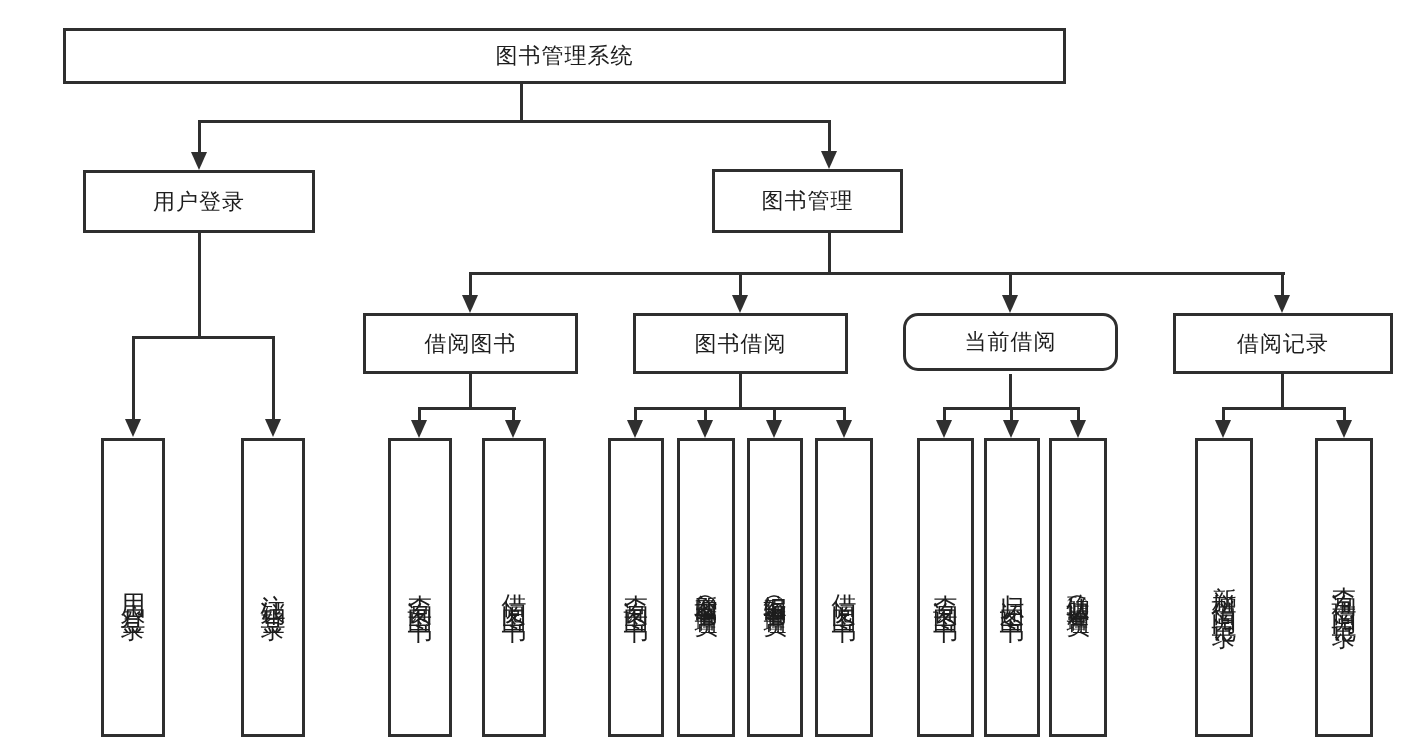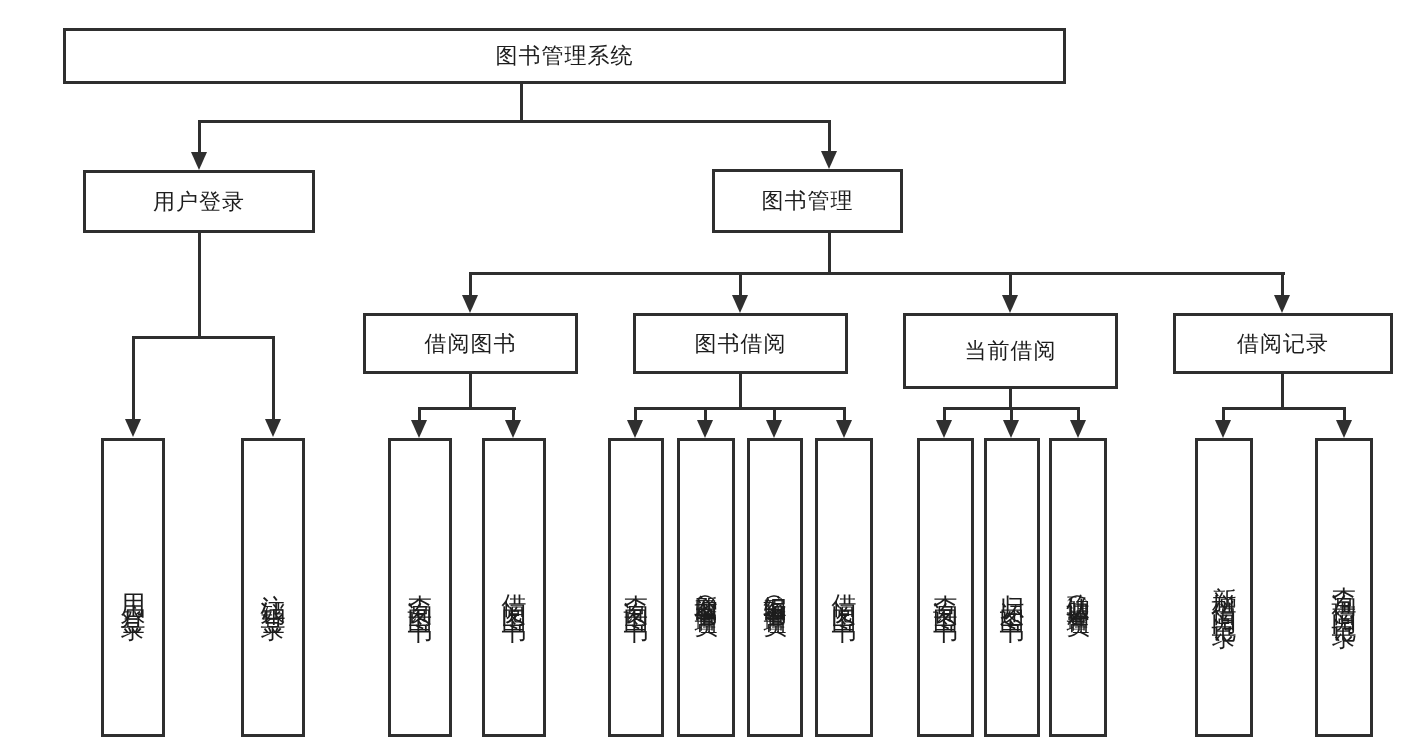--- a/index.html
+++ b/index.html
@@ -66,21 +66,21 @@
 
 <div id="canvas">
 
   <div class="box" style="left:20px;top:28px;width:1003px;height:56px;margin-left:43px;">图书管理系统</div>
 
   <div class="box" style="left:83px;top:170px;width:232px;height:63px;">用户登录</div>
   <div class="box" style="left:712px;top:169px;width:191px;height:64px;">图书管理</div>
 
   <div class="box" style="left:363px;top:313px;width:215px;height:61px;">借阅图书</div>
   <div class="box" style="left:633px;top:313px;width:215px;height:61px;">图书借阅</div>
-  <div class="box" style="left:903px;top:313px;width:215px;height:76px;">当前借阅</div>
+  <div class="box" style="left:903px;top:313px;width:215px;height:58px;border-radius:15px;">当前借阅</div>
   <div class="box" style="left:1173px;top:313px;width:220px;height:61px;">借阅记录</div>
 
   <div class="box vbox" style="left:101px;top:438px;width:64px;height:299px;">用户登录</div>
   <div class="box vbox" style="left:241px;top:438px;width:64px;height:299px;">注销登录</div>
 
   <div class="box vbox" style="left:388px;top:438px;width:64px;height:299px;">查询图书</div>
   <div class="box vbox" style="left:482px;top:438px;width:64px;height:299px;">借阅图书</div>
 
   <div class="box vbox" style="left:608px;top:438px;width:56px;height:299px;">查询图书</div>
   <div class="box vbox dense" style="left:677px;top:438px;width:58px;height:299px;">新增图书（管理员）</div>

